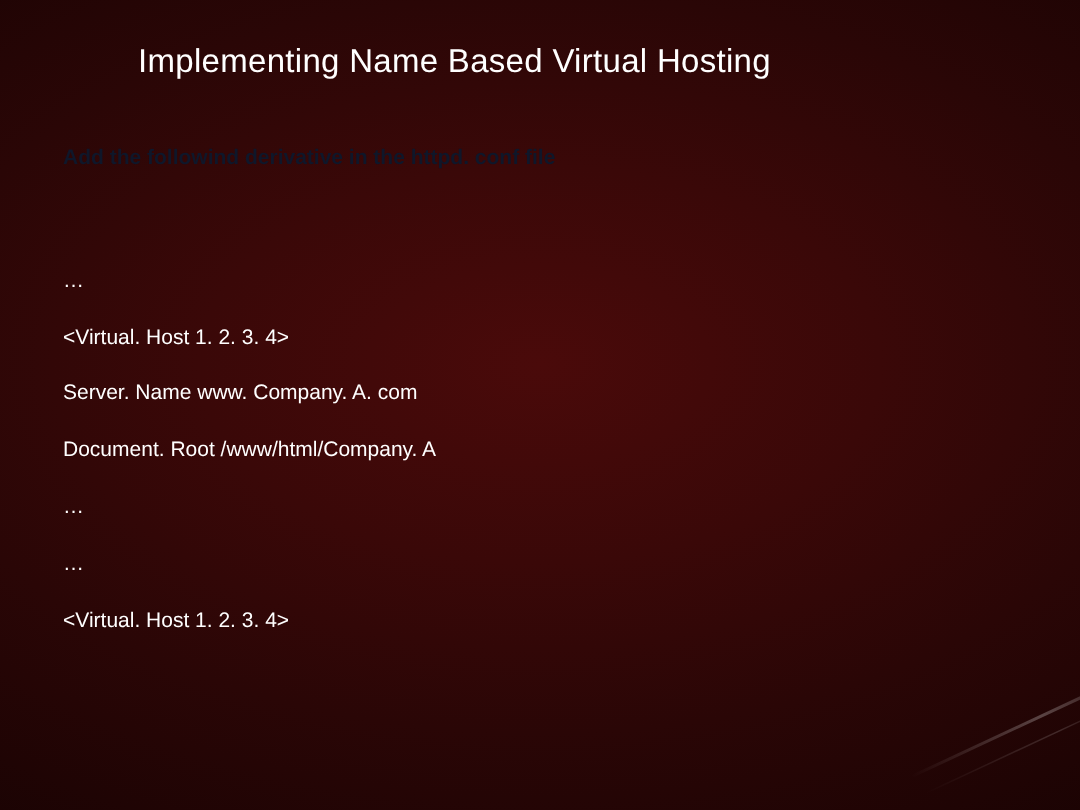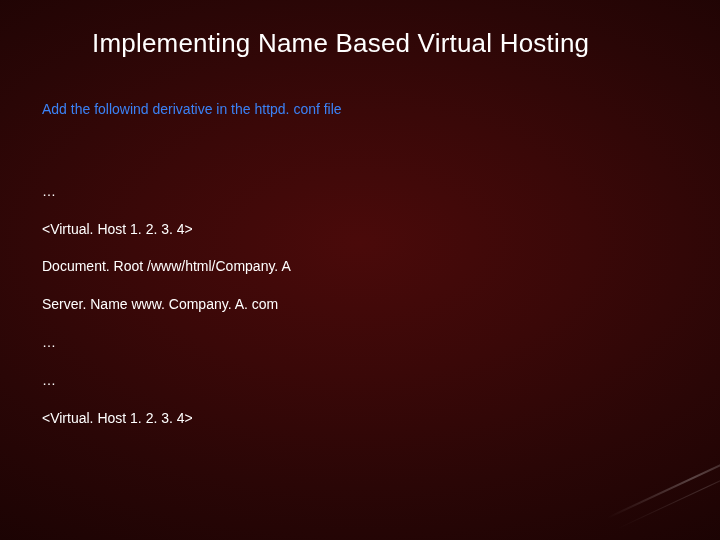--- a/index.html
+++ b/index.html
@@ -15,32 +15,32 @@
     color: #ffffff;
     position: relative;
   }
   .slide {
     width: 720px;
     height: 540px;
     box-sizing: border-box;
     padding: 0;
   }
   .title {
-    font-size: 26px;
+    font-size: 22px;
     font-weight: 400;
     color: #ffffff;
     text-align: left;
     padding: 28px 0 0 92px;
     letter-spacing: 0.2px;
   }
   .subtitle {
     font-size: 14px;
-    color: #3b82f6;
+    color: #0f172a;
     padding: 42px 0 0 42px;
-    font-weight: 400;
+    font-weight: 700;
   }
   .code-block {
     padding: 46px 0 0 42px;
     font-size: 14px;
     line-height: 1.35;
     color: #ffffff;
     font-family: Arial, Helvetica, sans-serif;
     white-space: pre-line;
   }
   .line {
@@ -78,22 +78,22 @@
 </head>
 <body>
 
 <div class="slide">
   <div class="title">Implementing Name Based Virtual Hosting</div>
   <div class="subtitle">Add the followind derivative in the httpd. conf file</div>
 
   <div class="code-block">
     <span class="line">…</span>
     <span class="line">&lt;Virtual. Host 1. 2. 3. 4&gt;</span>
+    <span class="line">Server. Name www. Company. A. com</span>
     <span class="line">Document. Root /www/html/Company. A</span>
-    <span class="line">Server. Name www. Company. A. com</span>
     <span class="line">…</span>
     <span class="line">…</span>
     <span class="line">&lt;Virtual. Host 1. 2. 3. 4&gt;</span>
     
     
     
   </div>
 
   <div class="corner-accent"></div>
 </div>

